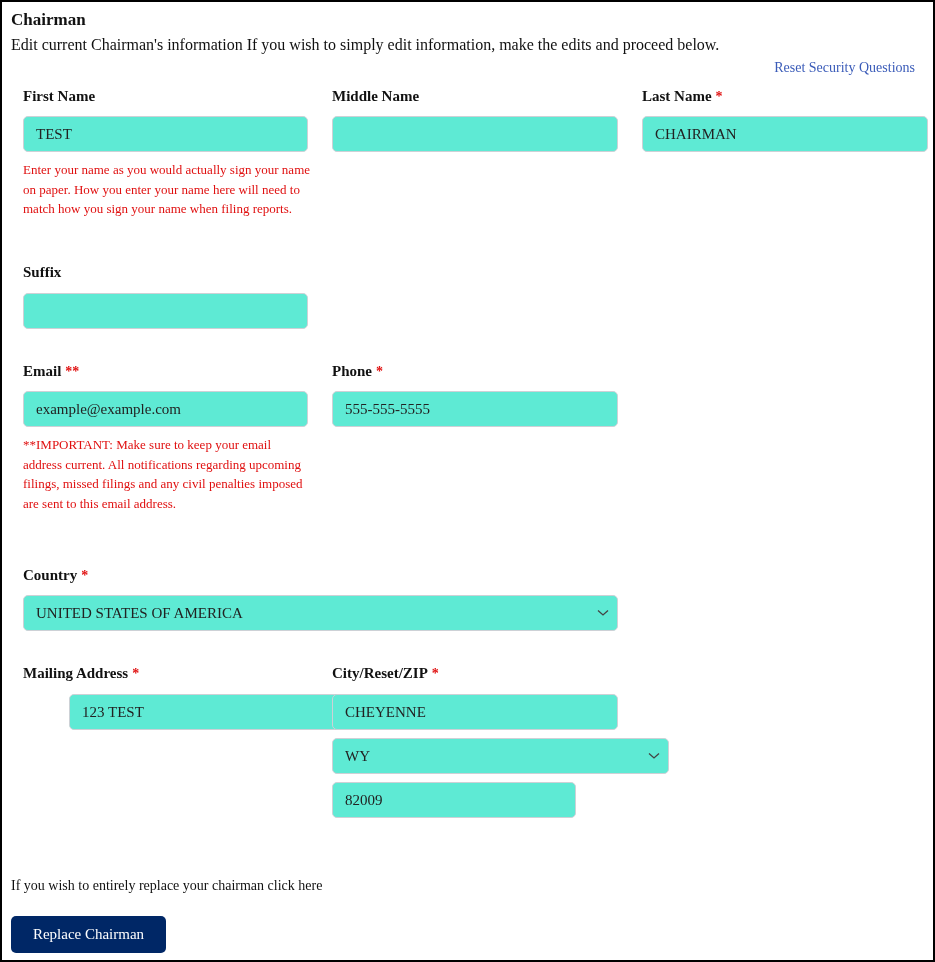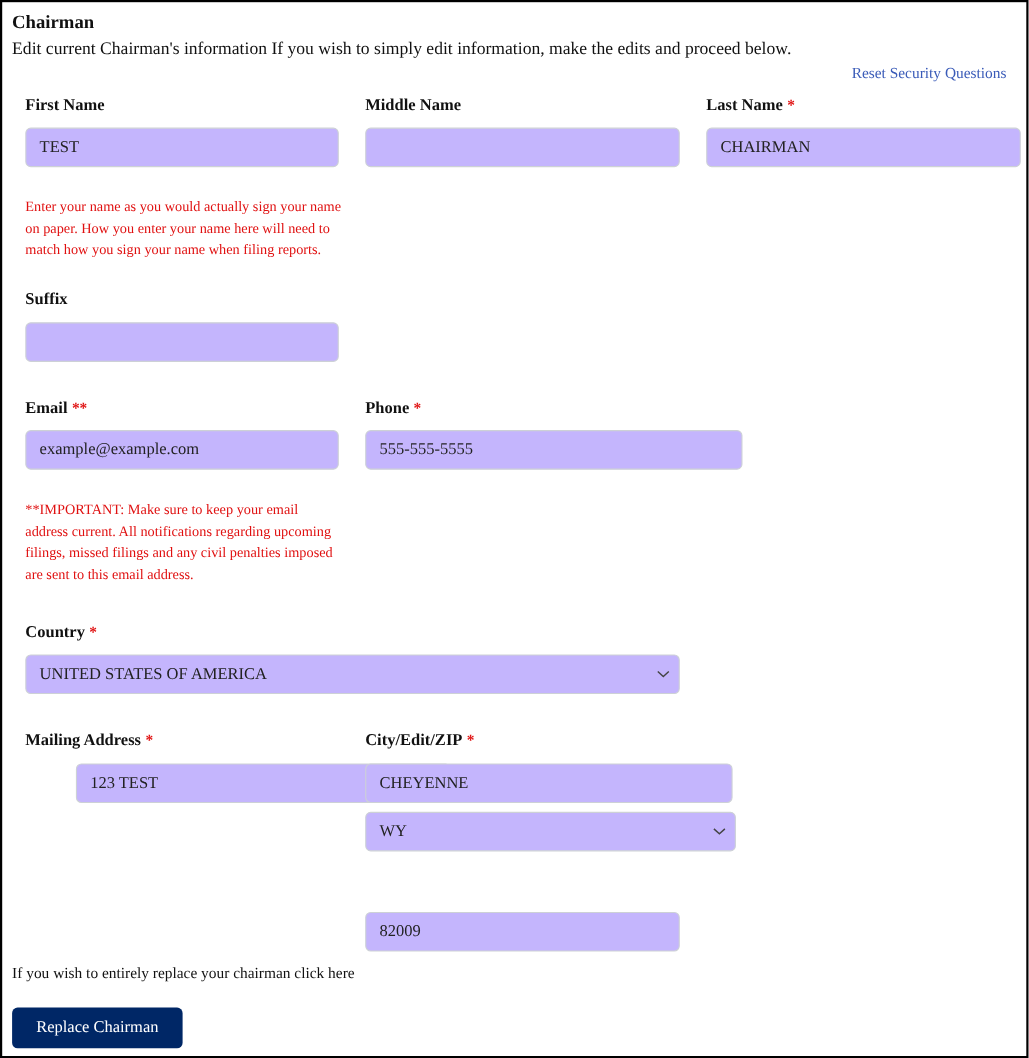--- a/index.html
+++ b/index.html
@@ -37,35 +37,34 @@
   .label {
     font-size: 15px; font-weight: bold; color: #111;
     font-family: "Liberation Serif", serif;
     white-space: nowrap;
   }
   .req { color: #e01010; font-weight: bold; margin-left: 4px; font-size: 14px; }
   .field {
     box-sizing: border-box;
     border: 1px solid #cdd1d6;
     border-radius: 5px;
-    background: #c4b5fd;
+    background: #5eead4;
     height: 36px;
     padding: 0 12px;
     font-size: 15px; color: #222;
     font-family: "Liberation Serif", serif;
     display: flex; align-items: center;
     white-space: nowrap; overflow: hidden;
   }
   .field.select { justify-content: space-between; padding-right: 8px; }
   .chev { width: 12px; height: 8px; display: inline-block; }
   .help {
     font-size: 13px; line-height: 19.5px; color: #e01010;
     font-family: "Liberation Serif", serif;
     width: 290px;
-    margin-top: 18px;
   }
   .replace-text {
     left: 9px; top: 876px;
     font-size: 14px; color: #111;
     font-family: "Liberation Serif", serif;
     white-space: nowrap;
   }
   .replace-btn {
     left: 9px; top: 914px;
     width: 155px; height: 37px;
@@ -119,21 +118,21 @@
     <span>Email</span><span class="req">**</span>
   </div>
   <div class="abs field" style="left:21px; top:389px; width:285px;">
     <span>example@example.com</span>
   </div>
   <div class="abs help" style="left:21px; top:433px;">**IMPORTANT: Make sure to keep your email address current. All notifications regarding upcoming filings, missed filings and any civil penalties imposed are sent to this email address.</div>
 
   <div class="abs label" style="left:330px; top:361px;">
     <span>Phone</span><span class="req">*</span>
   </div>
-  <div class="abs field" style="left:330px; top:389px; width:343px;text-align:center;">
+  <div class="abs field" style="left:330px; top:389px; width:286px;text-align:center;">
     <span>555-555-5555</span>
   </div>
 
   <div class="abs label" style="left:21px; top:565px;">
     <span>Country</span><span class="req">*</span>
   </div>
   <div class="abs field select" style="left:21px; top:593px; width:595px;">
     <span>UNITED STATES OF AMERICA</span>
     <svg class="chev" viewBox="0 0 12 8">
         <path d="M1 1.5 L6 6 L11 1.5" fill="none" stroke="#444" stroke-width="1.3"></path>
@@ -141,31 +140,31 @@
   </div>
 
   <div class="abs label" style="left:21px; top:663px;">
     <span>Mailing Address</span><span class="req">*</span>
   </div>
   <div class="abs field" style="left:21px; top:692px; width:341px;margin-left:46px;">
     <span>123 TEST</span>
   </div>
 
   <div class="abs label" style="left:330px; top:663px;">
-    <span>City/Edit/ZIP</span><span class="req">*</span>
+    <span>City/Reset/ZIP</span><span class="req">*</span>
   </div>
-  <div class="abs field" style="left:330px; top:692px; width:334px;">
+  <div class="abs field" style="left:330px; top:692px; width:286px;">
     <span>CHEYENNE</span>
   </div>
   <div class="abs field select" style="left:330px; top:736px; width:337px;">
     <span>WY</span>
     <svg class="chev" viewBox="0 0 12 8">
         <path d="M1 1.5 L6 6 L11 1.5" fill="none" stroke="#444" stroke-width="1.3"></path>
       </svg>
   </div>
-  <div class="abs field" style="left:330px; top:827px; width:286px;">
+  <div class="abs field" style="left:330px; top:780px; width:244px;">
     <span>82009</span>
   </div>
 
   <div class="abs replace-text">If you wish to entirely replace your chairman click here</div>
   <button class="abs replace-btn">Replace Chairman</button>
 
 </div>
 
 </body></html>

